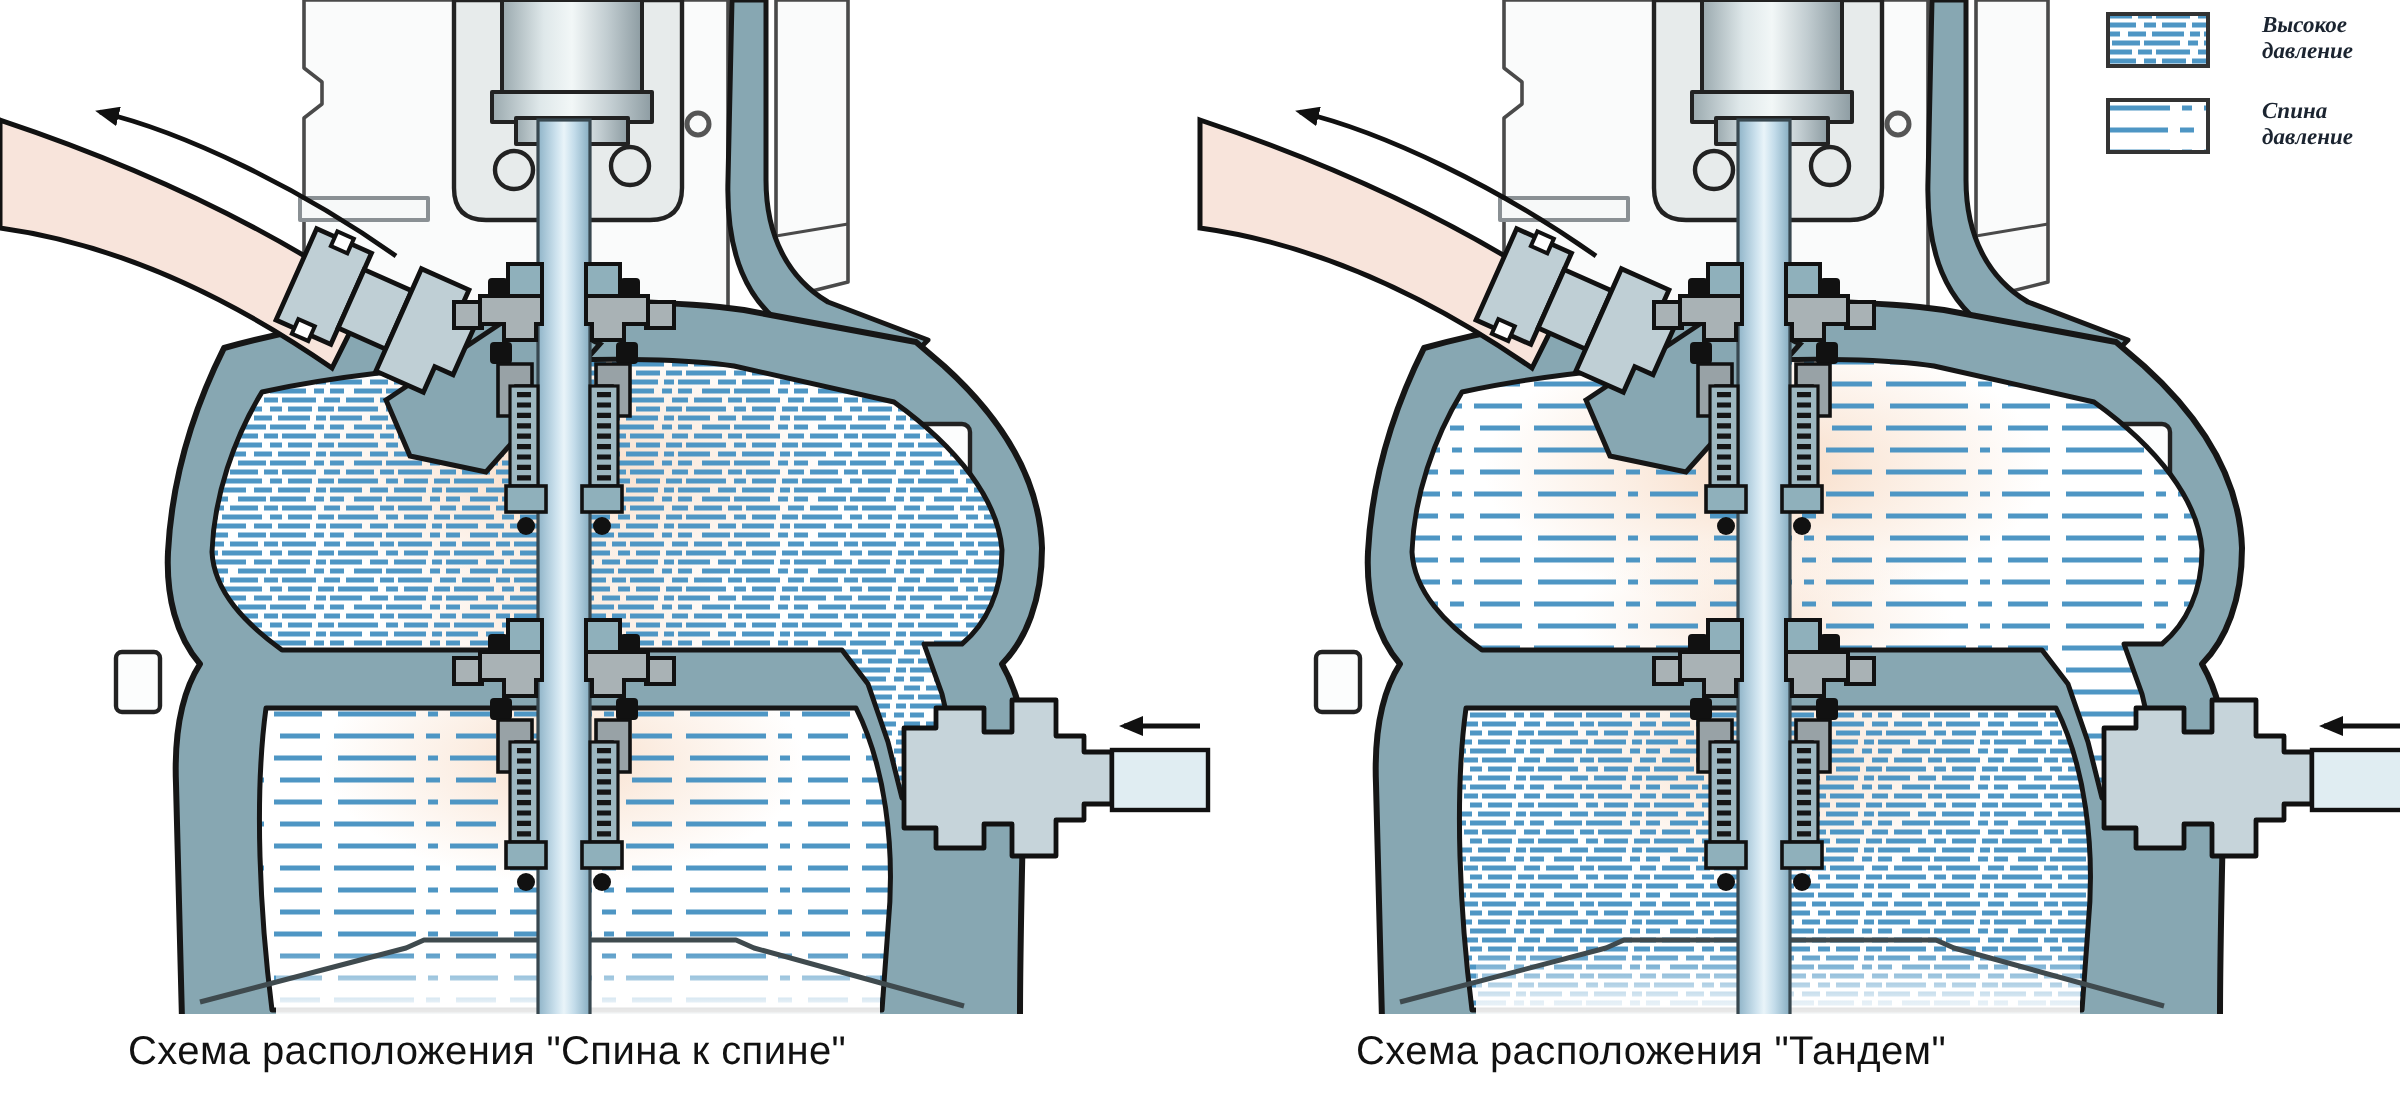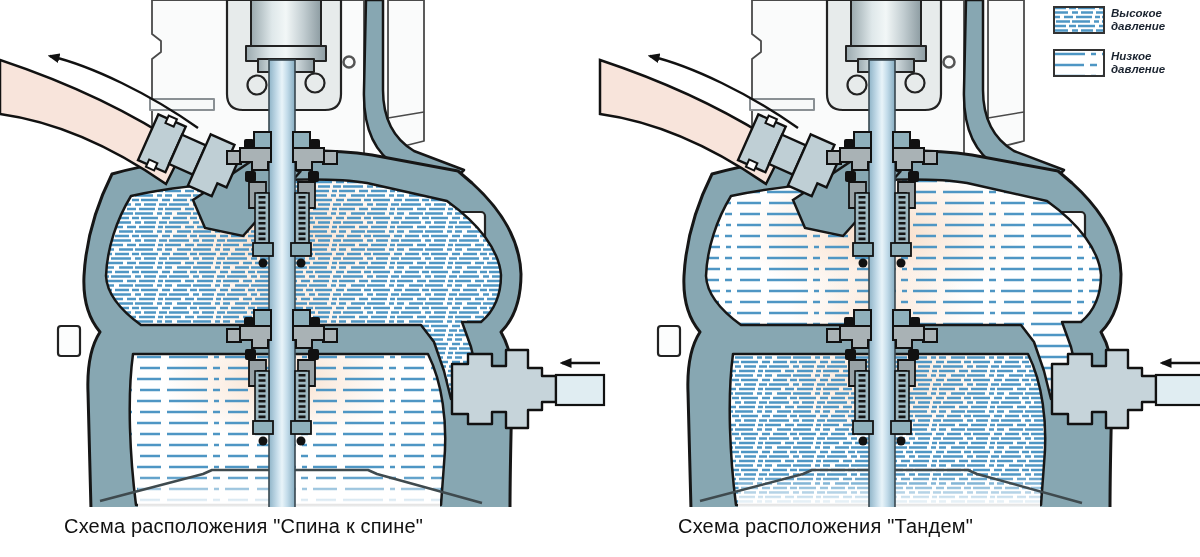--- a/index.html
+++ b/index.html
@@ -11,22 +11,22 @@
   .caption{
     position:absolute;top:513px;font-size:20px;line-height:26px;color:#111;
     letter-spacing:.2px;white-space:nowrap;
   }
   .caption.left{left:64px;}
   .caption.right{left:678px;}
   .legend{position:absolute;left:1053px;top:6px;width:146px;}
   .legend-item{display:flex;align-items:flex-start;margin-bottom:15px;}
   .legend-swatch{display:block;flex:0 0 auto;}
   .legend-label{
-    margin-left:6px;font-style:italic;font-weight:600;font-size:11.5px;line-height:13px;
-    color:#1b2430;padding-top:1px;
+    margin-left:26px;font-style:italic;font-weight:600;font-size:11.5px;line-height:13px;
+    color:#1b2430;padding-top:1px;font-family:Liberation Serif, serif;
   }
 </style>
 </head>
 <body>
 
 <div class="stage">
 
   <svg class="main-svg" width="1200" height="507" viewBox="0 0 1200 507">
     <defs>
 
@@ -189,21 +189,21 @@
         <div>Высокое</div>
         <div>давление</div>
       </div>
     </div>
     <div class="legend-item">
       <svg class="legend-swatch" width="52" height="28">
         <rect x="1" y="1" width="50" height="26" fill="#fff"></rect>
         <rect class="legend-swatch-rect" x="1" y="1" width="50" height="26" fill="url(#pat-low)" stroke="#333" stroke-width="2"></rect>
       </svg>
       <div class="legend-label">
-        <div>Низкое</div>
+        <div>Спина</div>
         <div>давление</div>
       </div>
     </div>
   </div>
 
   <div class="caption left">Схема расположения "Спина к спине"</div>
   <div class="caption right">Схема расположения "Тандем"</div>
 </div>
 
 </body></html>

